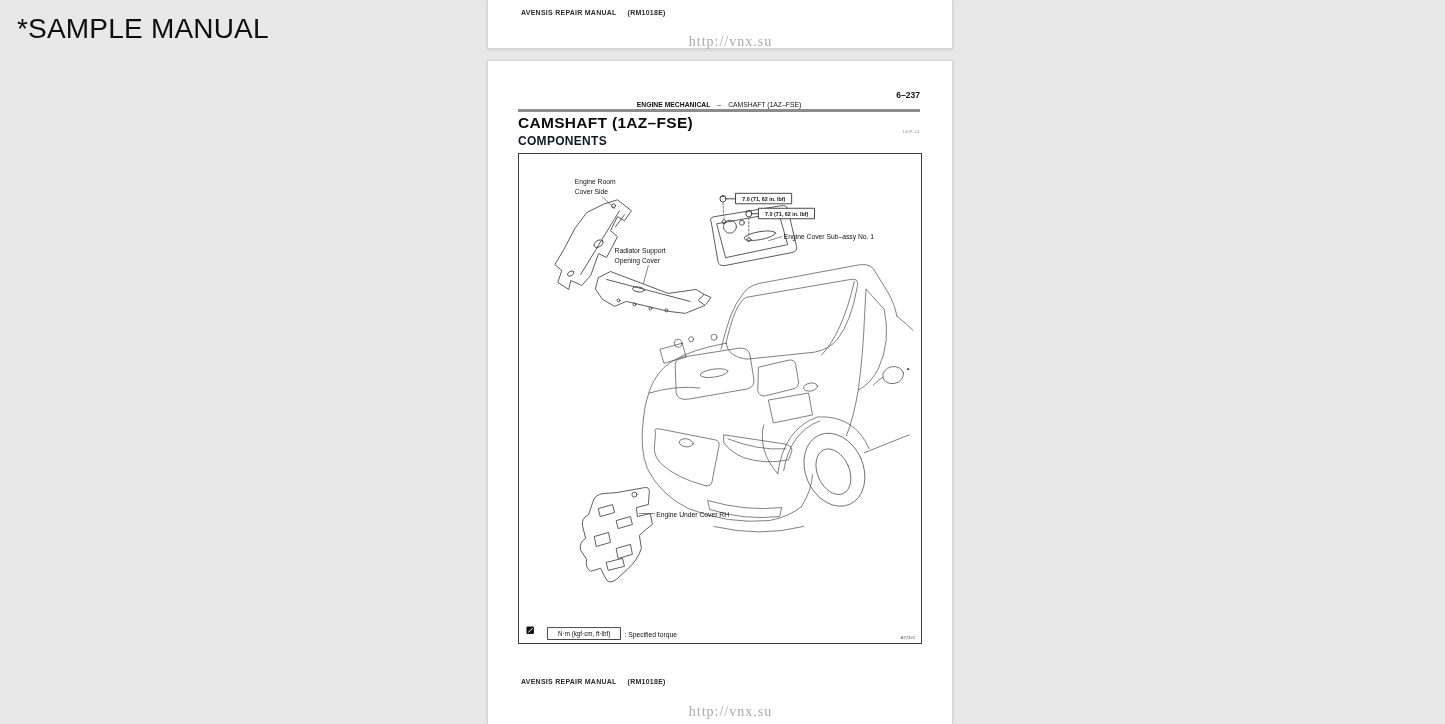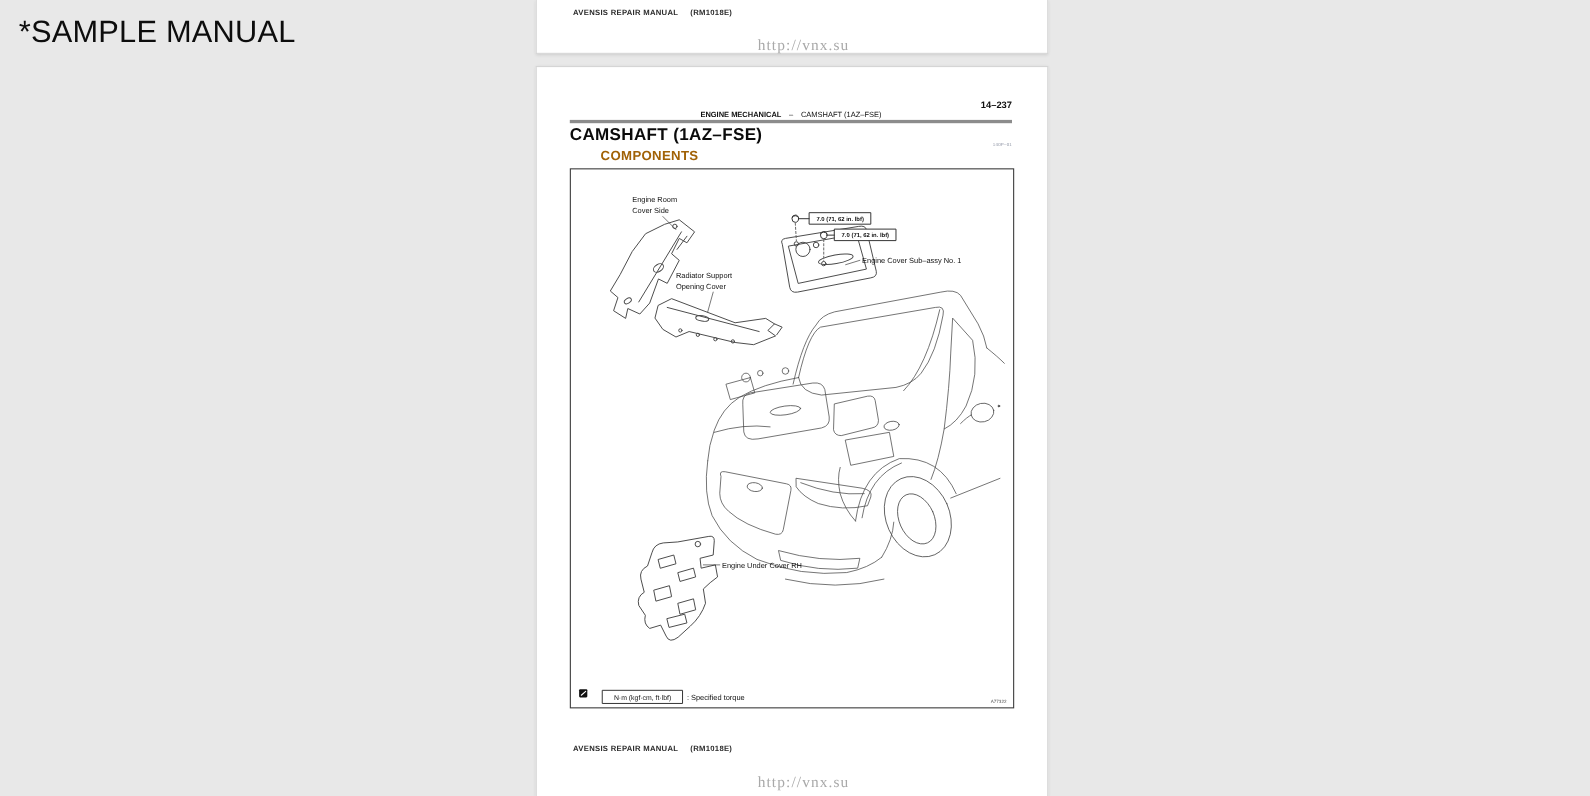--- a/index.html
+++ b/index.html
@@ -47,23 +47,22 @@
     position:absolute;left:30px;right:32px;top:47.5px;height:3px;background:#8c8c8c;
   }
   .title{
     position:absolute;left:30px;top:53px;font-size:15.5px;font-weight:bold;
     color:#0b0b0b;letter-spacing:0.3px;
   }
   .doc-code{
     position:absolute;right:32px;top:68px;font-size:4px;color:#8d93a3;letter-spacing:0.2px;
   }
   .subtitle{
-    position:absolute;left:30px;top:73px;font-size:12px;font-weight:bold;color:#a16207;
+    position:absolute;left:30px;top:73px;font-size:12px;font-weight:bold;color:#0f172a;
     letter-spacing:0.3px;
-    margin-left:28px;
   }
   .diagram{
     position:absolute;left:30px;top:92px;width:404px;height:491px;
     border:1px solid #3c3c3c;box-sizing:border-box;background:#fff;
   }
   .diagram svg{display:block;width:100%;height:100%;}
   svg text{font-family:"Liberation Sans",sans-serif;fill:#111;}
   .lbl{font-size:6.8px;}
   .torq{font-size:5.4px;font-weight:bold;}
   .legend-t{font-size:6.3px;}
@@ -76,21 +75,21 @@
 <div class="banner-title">*SAMPLE MANUAL</div>
 
 <div class="page page-top">
   <div class="doc-smallhead">
     <span>AVENSIS REPAIR MANUAL</span><span class="code">(RM1018E)</span>
   </div>
   <div class="watermark">http://vnx.su</div>
 </div>
 
 <div class="page page-main">
-  <div class="page-number">14–237</div>
+  <div class="page-number">6–237</div>
   <div class="running-header">
     <span class="section">ENGINE MECHANICAL</span><span class="sep">–</span><span>CAMSHAFT (1AZ–FSE)</span>
   </div>
   <div class="header-rule"></div>
   <div class="title">CAMSHAFT (1AZ–FSE)</div>
   <div class="doc-code">140P–01</div>
   <div class="subtitle">COMPONENTS</div>
 
   <div class="diagram">
     <svg viewBox="0 0 404 491" preserveAspectRatio="none">

